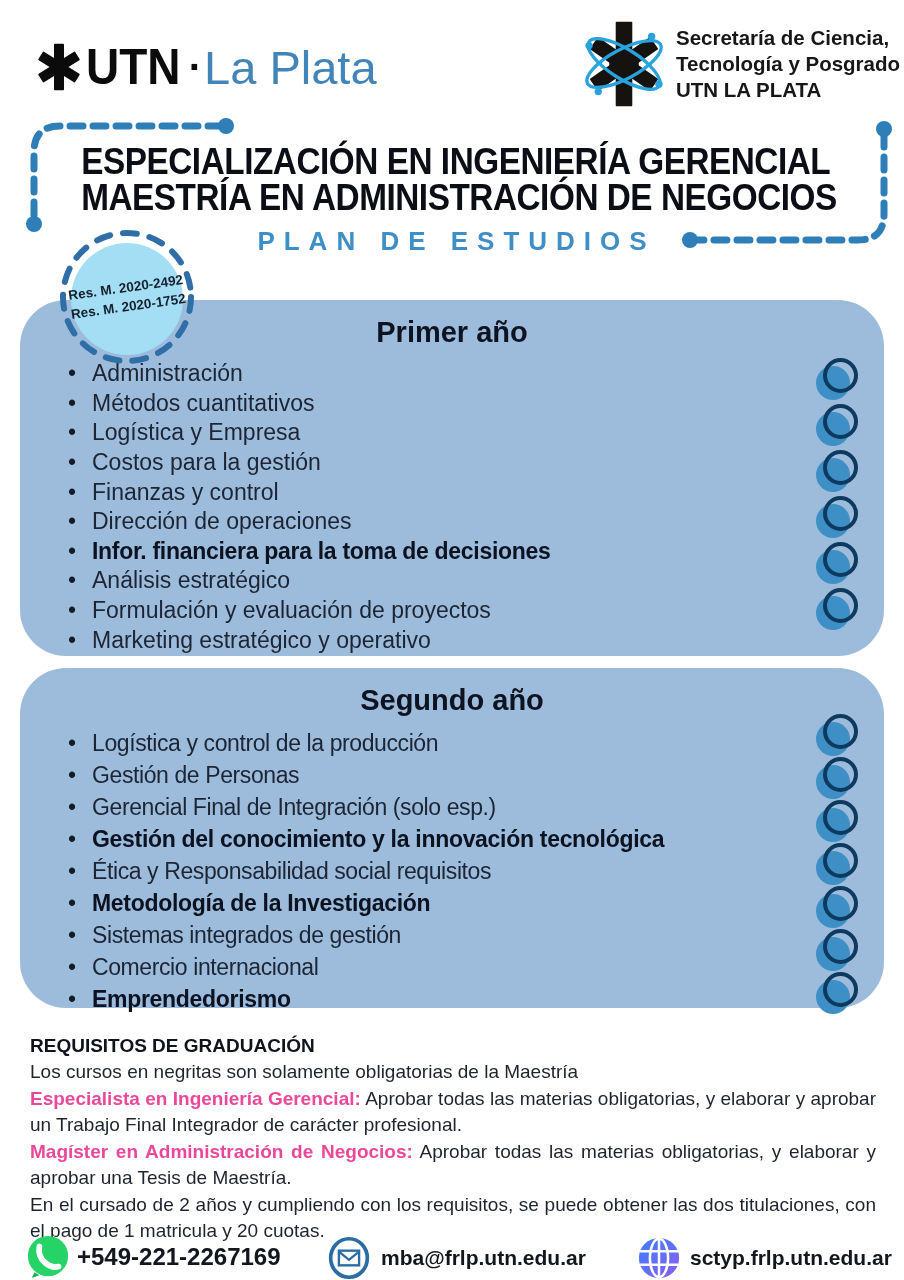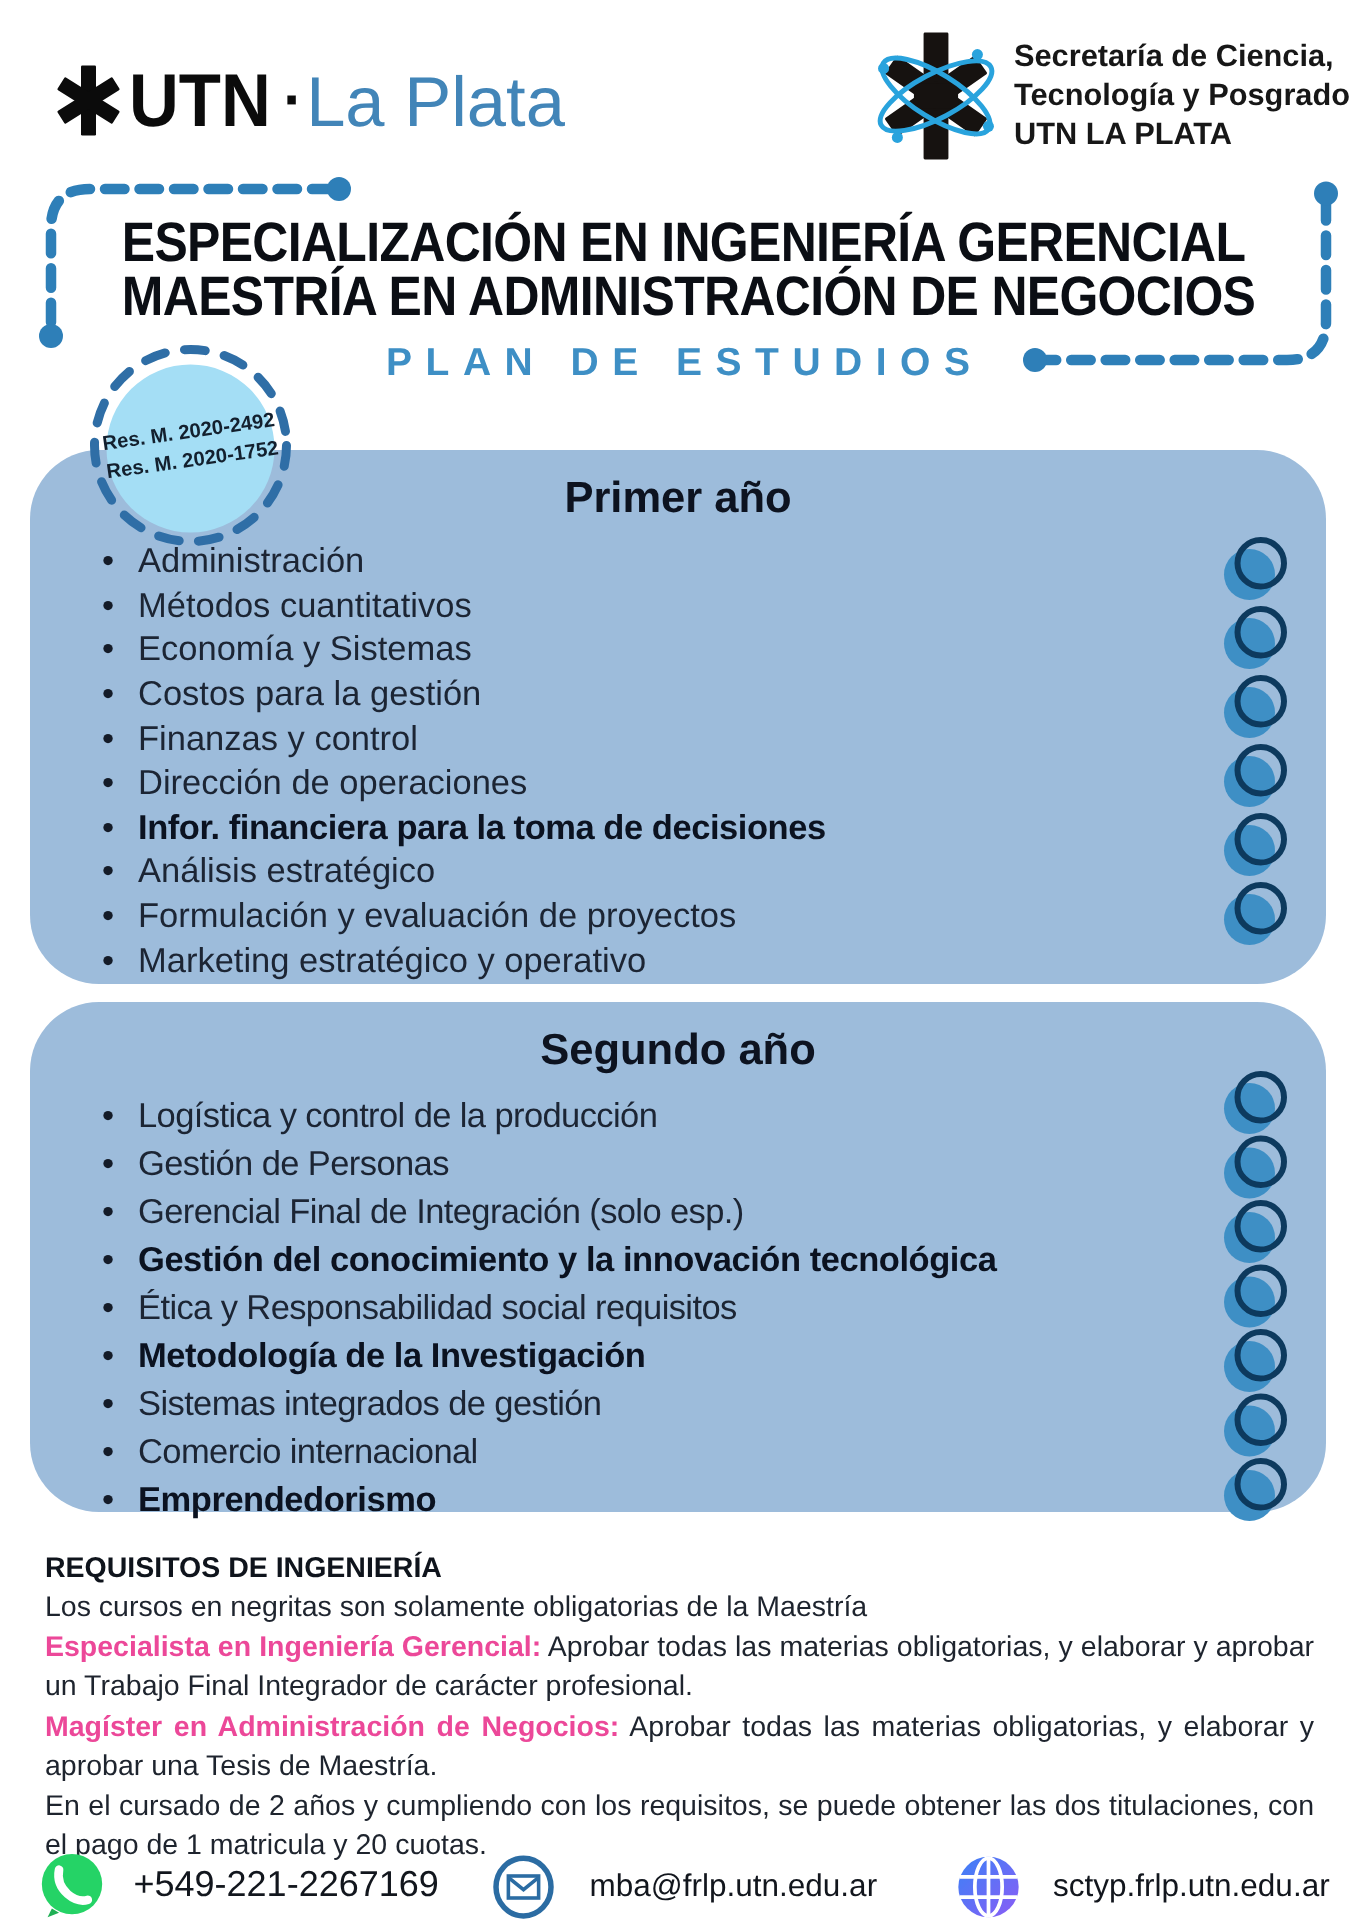--- a/index.html
+++ b/index.html
@@ -47,21 +47,21 @@
   .circle .fill{position:absolute;left:0;bottom:0;width:34px;height:34px;border-radius:50%;background:#3e8fc5;}
   .circle .ring{position:absolute;right:0;top:0;width:27px;height:27px;border-radius:50%;border:4px solid #0d3a5e;}
   
   .reqs{position:absolute;left:30px;right:28px;top:1032px;font-size:19px;line-height:26.5px;color:#1e242e;}
   .reqs h3{margin:0;font-size:19px;font-weight:800;color:#0f141c;line-height:27px;}
   .reqs p{margin:0;}
   .reqs .just{text-align:justify;}
   .reqs strong{font-weight:800;color:#ec4899;}
   
   .footer{position:absolute;left:0;right:0;top:1234px;height:46px;}
-  .contact{position:absolute;display:flex;align-items:center;font-weight:400;color:#12161d;gap:12px;}
+  .contact{position:absolute;display:flex;align-items:center;font-weight:700;color:#12161d;}
   .contact .ic{flex:0 0 auto;}
   .c-phone{left:25px;top:0;font-size:24px;}
   .c-phone .ic{width:46px;height:46px;margin-right:6px;}
   .c-mail{left:326px;top:2px;font-size:21px;}
   .c-mail .ic{width:46px;height:44px;margin-right:9px;}
   .c-web{left:635px;top:1px;font-size:21px;}
   .c-web .ic{width:48px;height:46px;margin-right:7px;}
 </style>
 </head>
 <body>
@@ -153,21 +153,21 @@
     <li class="course">
           <span class="blt">•</span>
           <span class="lbl">Administración</span>
         </li>
         <li class="course">
           <span class="blt">•</span>
           <span class="lbl">Métodos cuantitativos</span>
         </li>
         <li class="course">
           <span class="blt">•</span>
-          <span class="lbl">Economía y Sistemas</span>
+          <span class="lbl">Logística y Empresa</span>
         </li>
         <li class="course">
           <span class="blt">•</span>
           <span class="lbl">Costos para la gestión</span>
         </li>
         <li class="course">
           <span class="blt">•</span>
           <span class="lbl">Finanzas y control</span>
         </li>
         <li class="course">
@@ -288,21 +288,21 @@
           <span class="ring"></span>
         </div>
         <div class="circle">
           <span class="fill"></span>
           <span class="ring"></span>
         </div>
       </div>
   </section>
 
   <section class="reqs">
-    <h3>REQUISITOS DE INGENIERÍA</h3>
+    <h3>REQUISITOS DE GRADUACIÓN</h3>
     <p>Los cursos en negritas son solamente obligatorias de la Maestría</p>
     <p class="just"><strong>Especialista en Ingeniería Gerencial:</strong><span> Aprobar todas las materias obligatorias, y elaborar y aprobar un Trabajo Final Integrador de carácter profesional.</span></p>
     <p class="just"><strong>Magíster en Administración de Negocios:</strong><span> Aprobar todas las materias obligatorias, y elaborar y aprobar una Tesis de Maestría.</span></p>
     <p class="just">En el cursado de 2 años y cumpliendo con los requisitos, se puede obtener las dos titulaciones, con el pago de 1 matricula y 20 cuotas.</p>
   </section>
 
   <div class="footer">
 
     <div class="contact c-phone">
       <svg class="ic" viewBox="0 0 48 48">

